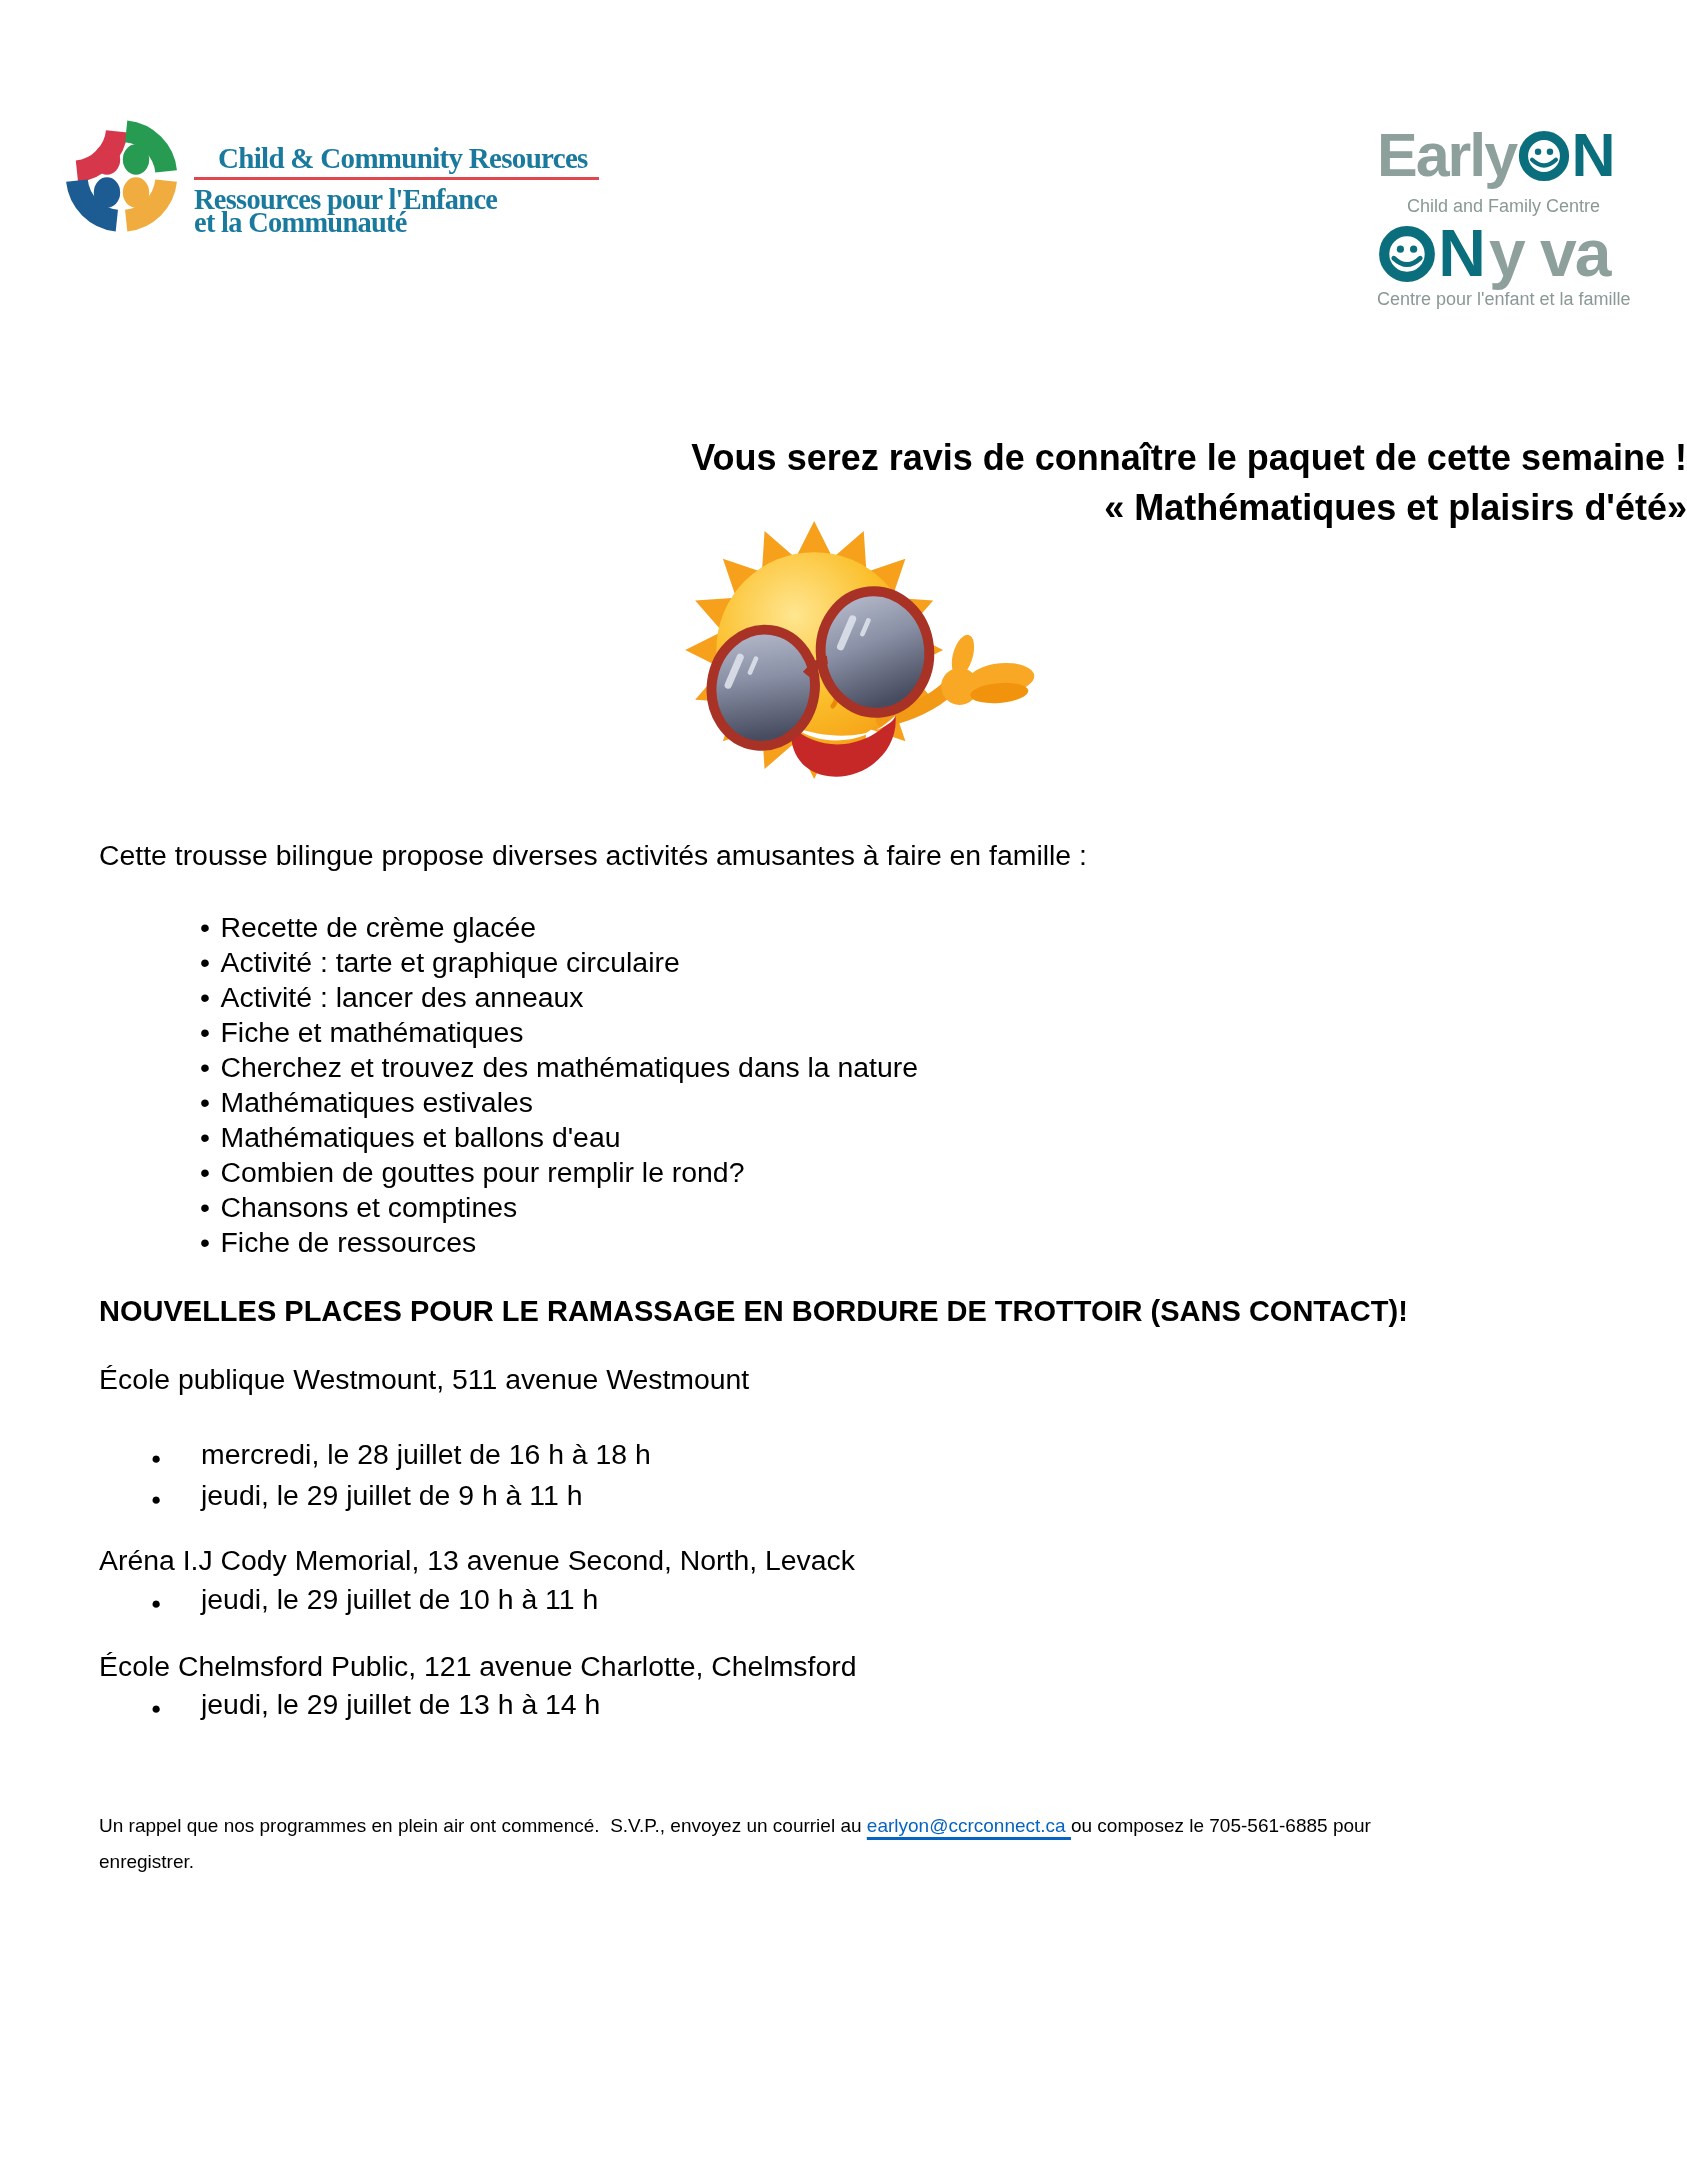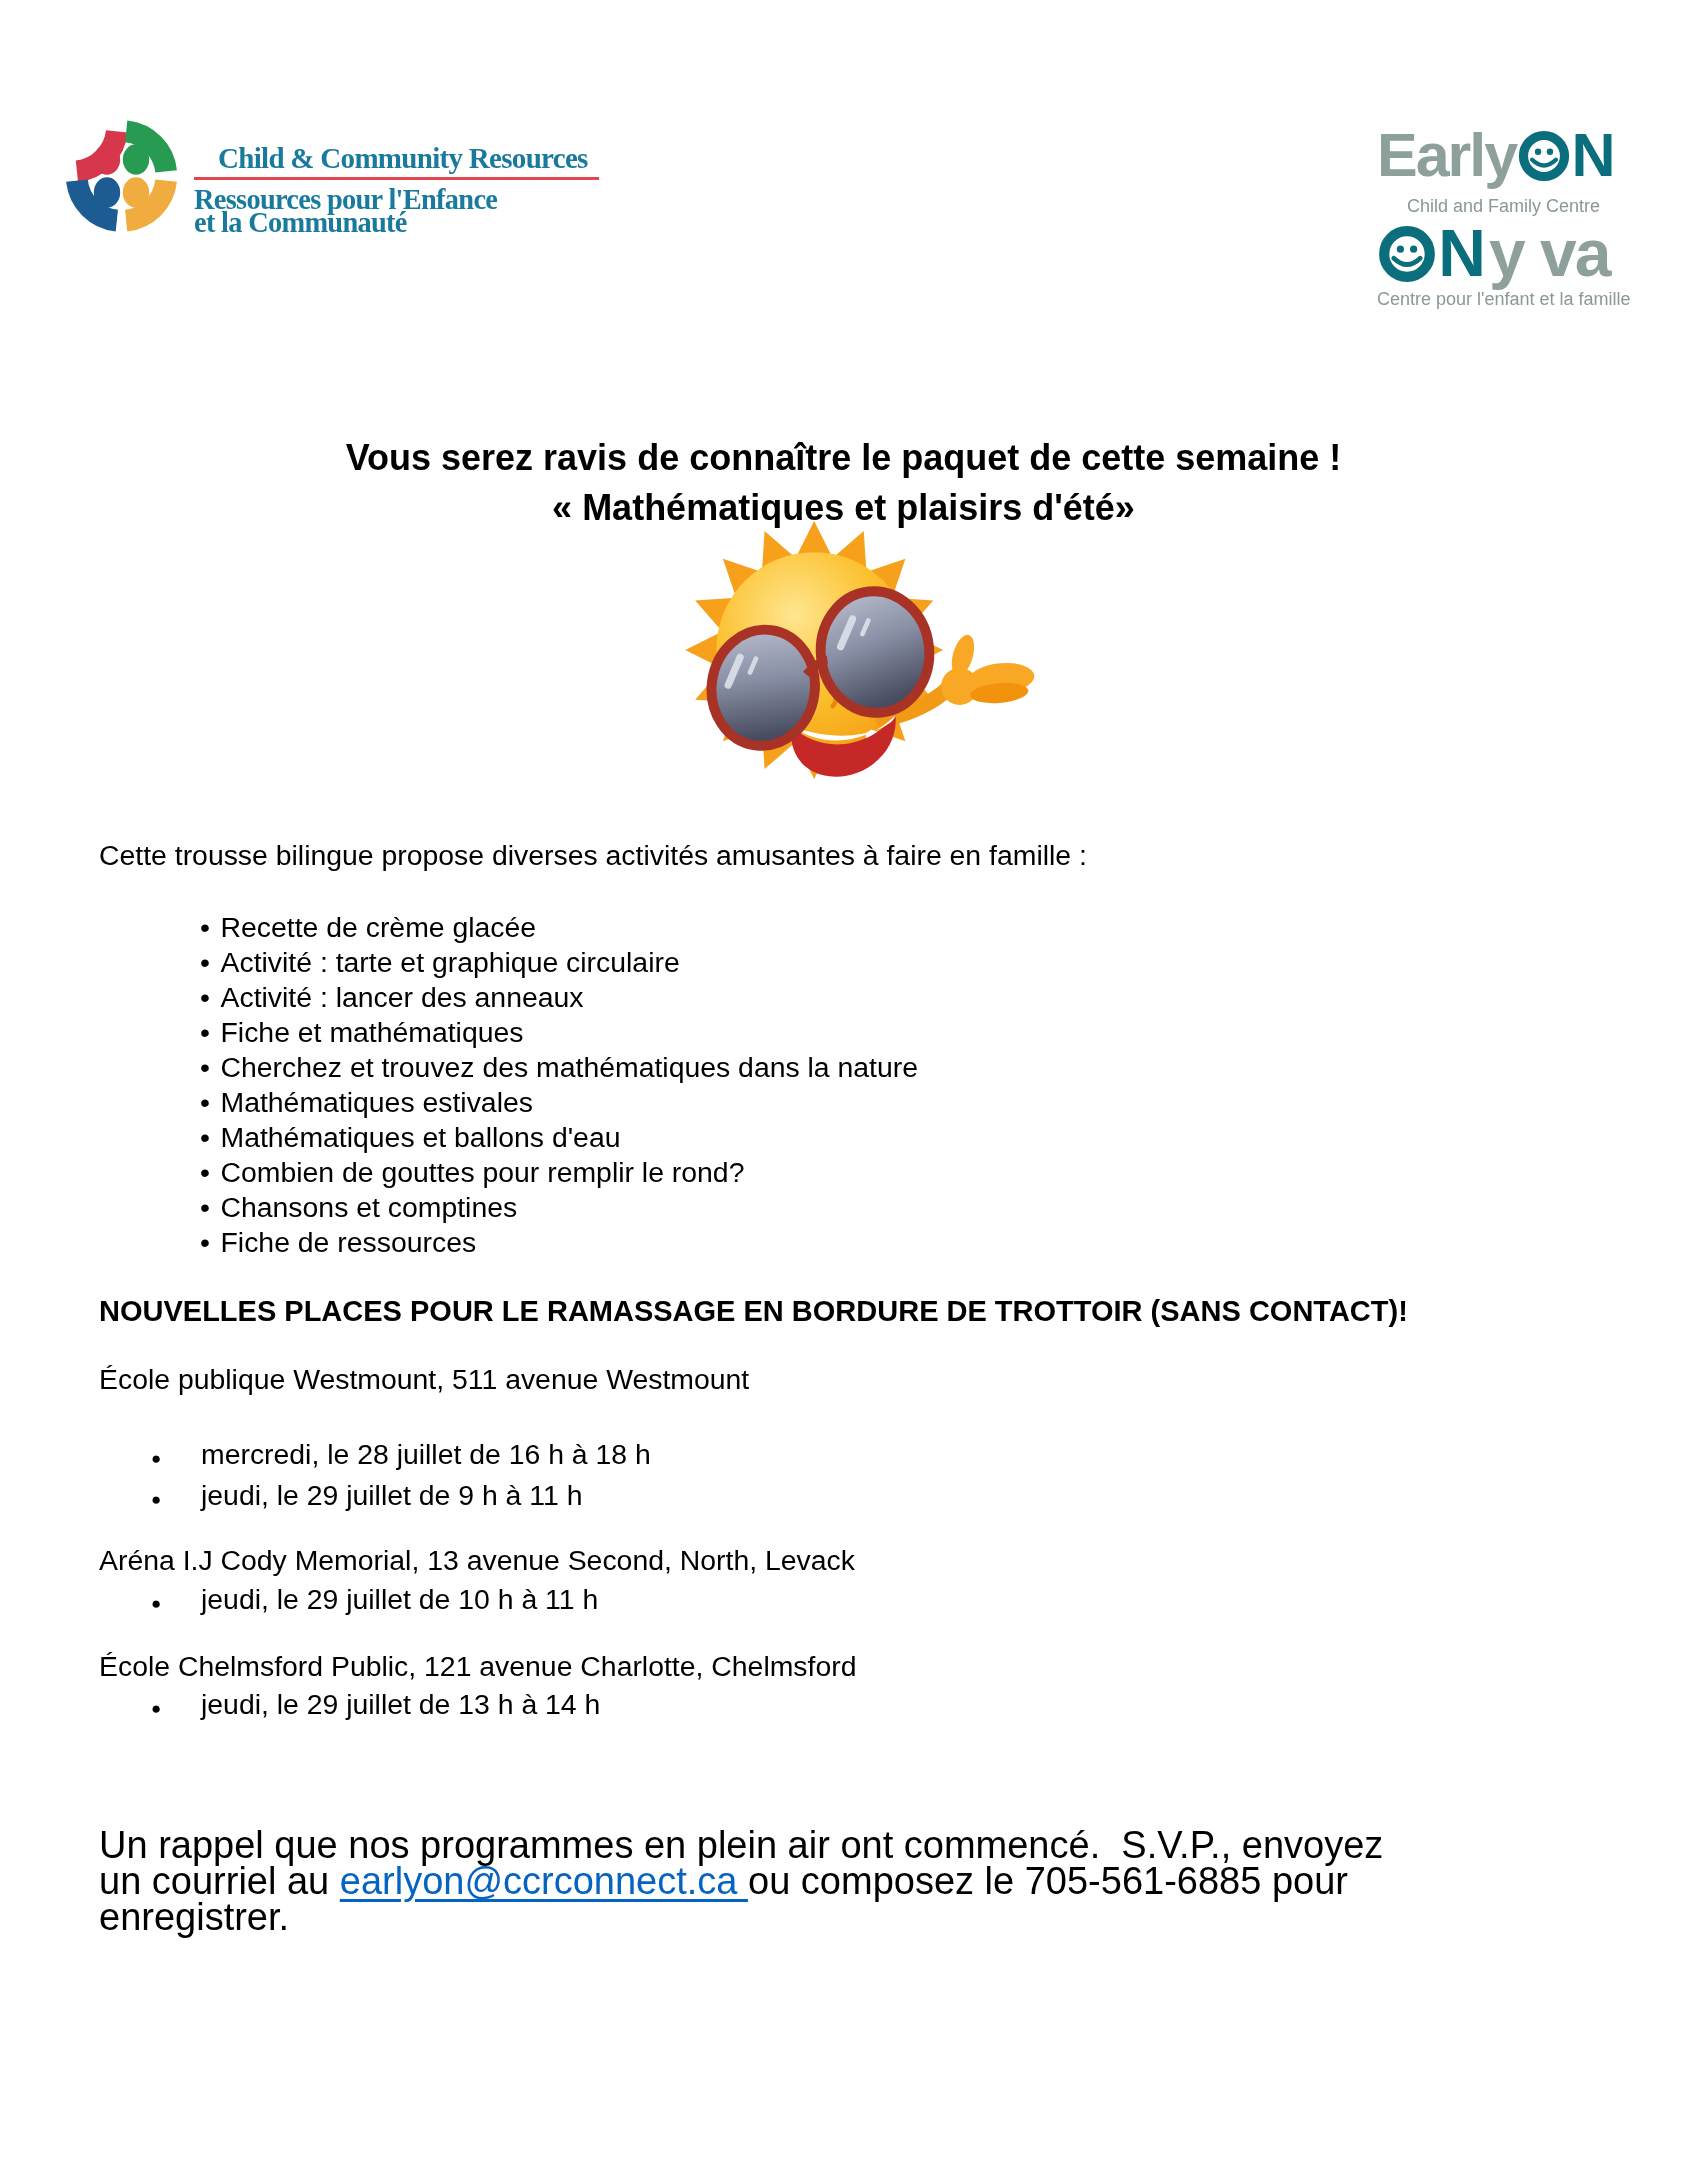--- a/index.html
+++ b/index.html
@@ -23,39 +23,39 @@
   .eo-n{color:#0a6e7c;}
   .eo-o{width:54px;height:54px;margin:0 0.7px;}
   .eo-l2{font-size:18px;line-height:20px;color:#8a9996;margin:8px 0 4px 30px;white-space:nowrap;}
   .eo-l3{display:flex;align-items:center;font-size:66px;font-weight:bold;line-height:67px;
          letter-spacing:-2px;color:#0a6e7c;white-space:nowrap;}
   .eo-o2{width:60px;height:60px;margin-right:1.3px;}
   .eo-yva{color:#8ea09c;margin-left:5px;}
   .eo-l4{font-size:18px;line-height:20px;color:#8a9996;margin-top:2px;white-space:nowrap;}
 
   
-  .doc-title{position:absolute;left:0;top:433px;width:1687px;text-align:center;
+  .doc-title{position:absolute;left:0;top:433px;width:1687px;text-align:right;
              font-size:36px;font-weight:bold;line-height:50px;}
 
   
   .sun{position:absolute;left:629px;top:521px;width:410px;height:268px;}
 
   
   .intro{position:absolute;left:99px;top:838px;font-size:28.4px;line-height:35px;}
   .acts{position:absolute;left:200px;top:910px;font-size:28.4px;}
   .act{display:flex;line-height:35px;}
   .act .b{width:20.5px;}
   .h2{position:absolute;left:99px;top:1294px;font-size:29px;font-weight:bold;line-height:34px;white-space:nowrap;}
   .locs{position:absolute;font-size:28.4px;line-height:36px;white-space:nowrap;}
   .loc1{left:99px;top:1361px;} .loc2{left:99px;top:1542px;} .loc3{left:99px;top:1648px;}
   .times{position:absolute;font-size:28.4px;}
   .t1{left:151px;top:1436px;} .t2{left:151px;top:1581px;} .t3{left:151px;top:1686px;}
   .trow{display:flex;align-items:baseline;line-height:36px;}
   .trow .dot{width:50px;font-size:17px;}
-  .footer{position:absolute;left:99px;top:1789px;width:1330px;font-size:38px;
+  .footer{position:absolute;left:99px;top:1789px;width:1330px;font-size:19px;
           line-height:36px;white-space:pre-wrap;}
   .email{color:#0563c1;text-decoration:underline;text-decoration-thickness:2.6px;
          text-underline-offset:5.3px;cursor:pointer;}
 </style>
 </head>
 <body>
 
 <div class="page">
 
   <div>

